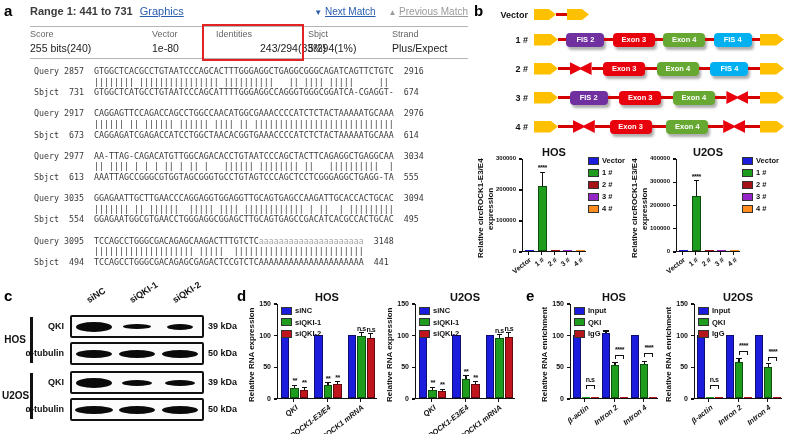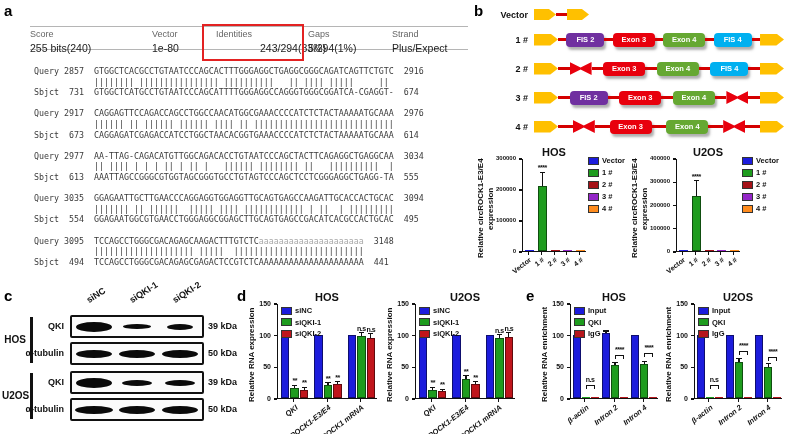--- a/index.html
+++ b/index.html
@@ -11,21 +11,21 @@
 
   
   .a-header { position:absolute; left:30px; top:5px; width:438px; display:flex; align-items:baseline; font-size:11px; }
   .a-range { font-weight:bold; color:#3c3c3c; }
   .a-link { color:#2a5db0; text-decoration:underline; margin-left:7px; cursor:pointer; }
   .a-nav { margin-left:auto; font-size:10px; }
   .a-next { color:#2a5db0; cursor:pointer; }
   .a-next u, .a-prev u { text-decoration:underline; }
   .a-prev { color:#9a9a9a; margin-left:10px; cursor:pointer; }
   .tri { font-size:8px; }
-  .stats { position:absolute; left:30px; top:26px; width:438px; height:24px;
+  .stats { position:absolute; left:30px; top:26px; width:438px; height:33px;
            border-top:1px solid #b5b5b5; border-bottom:1px solid #b5b5b5; }
   .stats .hd { position:absolute; top:2px; font-size:9px; color:#666; }
   .stats .vl { position:absolute; top:15px; font-size:10.5px; color:#222; }
   .redbox { position:absolute; left:172px; top:-3px; width:102px; height:37px; border:2px solid #e32222; }
   .alignment { position:absolute; left:30px; top:62px; margin:4px;
                font-family:"DejaVu Sans Mono", monospace; font-size:8.3px; line-height:10.6px; color:#3a3a3a; }
   .alignment .lc { color:#a8a8a8; }
 
   
   .c-rows { position:absolute; left:22px; top:4px; width:292px; }
@@ -75,25 +75,33 @@
   .wb-group { position:absolute; font-weight:bold; font-size:10px; text-align:center; }
   .wb-bracket { position:absolute; background:#111; }
 </style>
 </head>
 <body>
 
 <div class="fig">
 
   <section class="panel" style="left:0;top:0;width:470px;height:285px;">
     <div class="plabel" style="left:4px;top:2px;">a</div>
+    <div class="a-header">
+      <span class="a-range">Range 1: 441 to 731</span>
+      <span class="a-link">Graphics</span>
+      <span class="a-nav">
+        <span class="a-next"><span class="tri">▼</span> <u>Next Match</u></span>
+        <span class="a-prev"><span class="tri">▲</span> <u>Previous Match</u></span>
+      </span>
+    </div>
     <div class="stats" id="stats">
         <div class="hd" style="left: 0px;">Score</div>
         <div class="hd" style="left: 122px;">Vector</div>
         <div class="hd" style="left: 186px;">Identities</div>
-        <div class="hd" style="left: 278px;">Gaps</div>
+        <div class="hd" style="left: 278px;">Sbjct</div>
         <div class="hd" style="left: 362px;">Strand</div>
         <div class="vl" style="left: 0px;">255 bits(240)</div>
         <div class="vl" style="left: 122px;">1e-80</div>
         <div class="vl" style="left: 186px; margin-left: 44px;">243/294(83%)</div>
         <div class="vl" style="left: 278px;">5/294(1%)</div>
         <div class="vl" style="left: 362px;">Plus/Expect</div>
         <div class="redbox" style="border-color: rgb(227, 34, 34);"></div>
       </div>
     <pre class="alignment" id="alignment">Query 2857  GTGGCTCACGCCTGTAATCCCAGCACTTTGGGAGGCTGAGGCGGGCAGATCAGTTCTGTC  2916
             |||||||| |||||||||||||||| ||||||||||   || |||| |||||     || 

